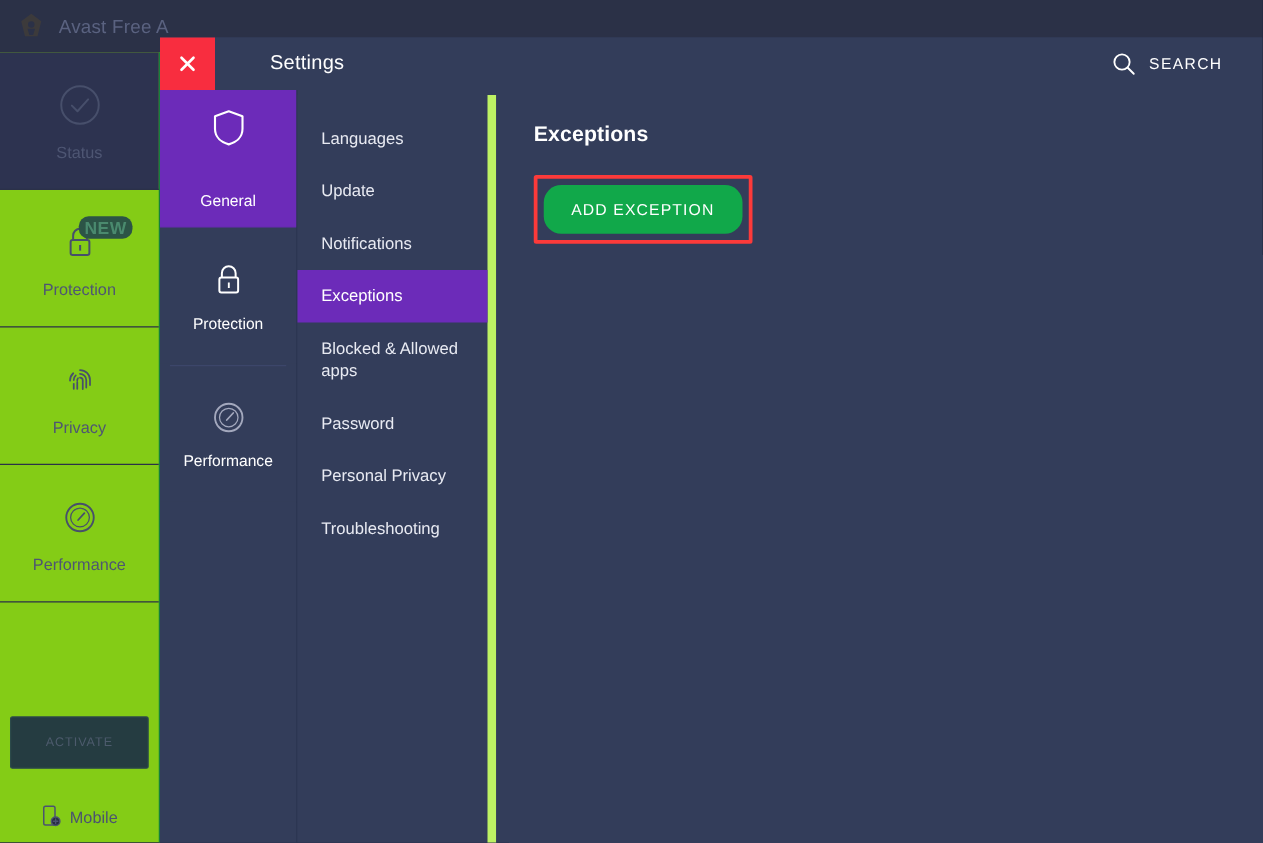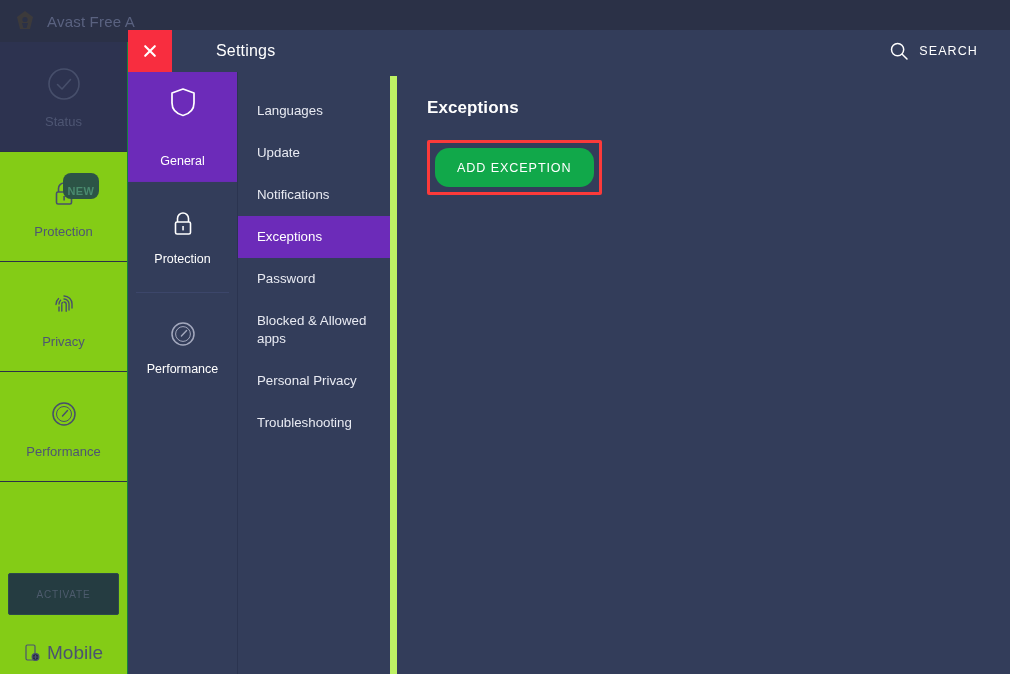--- a/index.html
+++ b/index.html
@@ -65,24 +65,24 @@
     display: flex; align-items: center; justify-content: center;
     margin-bottom: 12px;
     position: relative;
   }
   .bg-nav-label { line-height: 1; }
   .badge-new {
     position: absolute;
     top: -2px; left: 18px;
     background: #2c5446;
     color: #4a8a6e;
-    font-size: 11px;
+    font-size: 14px;
     font-weight: bold;
     letter-spacing: .4px;
-    padding: 13px 5px 2px 5px;
+    padding: 2px 5px 2px 5px;
     border-radius: 8px;
     line-height: 1;
   }
   .bg-activate {
     position: absolute;
     left: 8px; right: 8px;
     top: 531px;
     height: 42px;
     background: #253c41;
     border: 1px solid #2c4a4a;
@@ -91,21 +91,21 @@
     color: #4d5b6d;
     font-size: 10px;
     letter-spacing: .8px;
   }
   .bg-mobile {
     position: absolute;
     left: 0; right: 0; top: 591px;
     height: 40px;
     display: flex; align-items: center; justify-content: center;
     color: #4b5370;
-    font-size: 19px;
+    font-size: 13px;
   }
   .bg-mobile .mico { margin-right: 7px; display:flex; }
 
   
   .settings-win {
     position: absolute;
     left: 128px; top: 0;
     width: 882px; height: 674px;
     background: #333d5a;
     margin-top: 30px;
@@ -381,22 +381,22 @@
         </div>
         <div>Performance</div>
       </div>
     </div>
 
     <div class="sub-col">
       <div class="sub-item">Languages</div>
       <div class="sub-item">Update</div>
       <div class="sub-item">Notifications</div>
       <div class="sub-item active">Exceptions</div>
+      <div class="sub-item">Blocked &amp; Allowed apps</div>
       <div class="sub-item">Password</div>
-      <div class="sub-item">Blocked &amp; Allowed apps</div>
       <div class="sub-item">Personal Privacy</div>
       <div class="sub-item">Troubleshooting</div>
     </div>
 
     <div class="content">
       <h1 class="content-title">Exceptions</h1>
       <div class="btn-wrap">
         <button class="btn-primary">ADD EXCEPTION</button>
       </div>
     </div>

